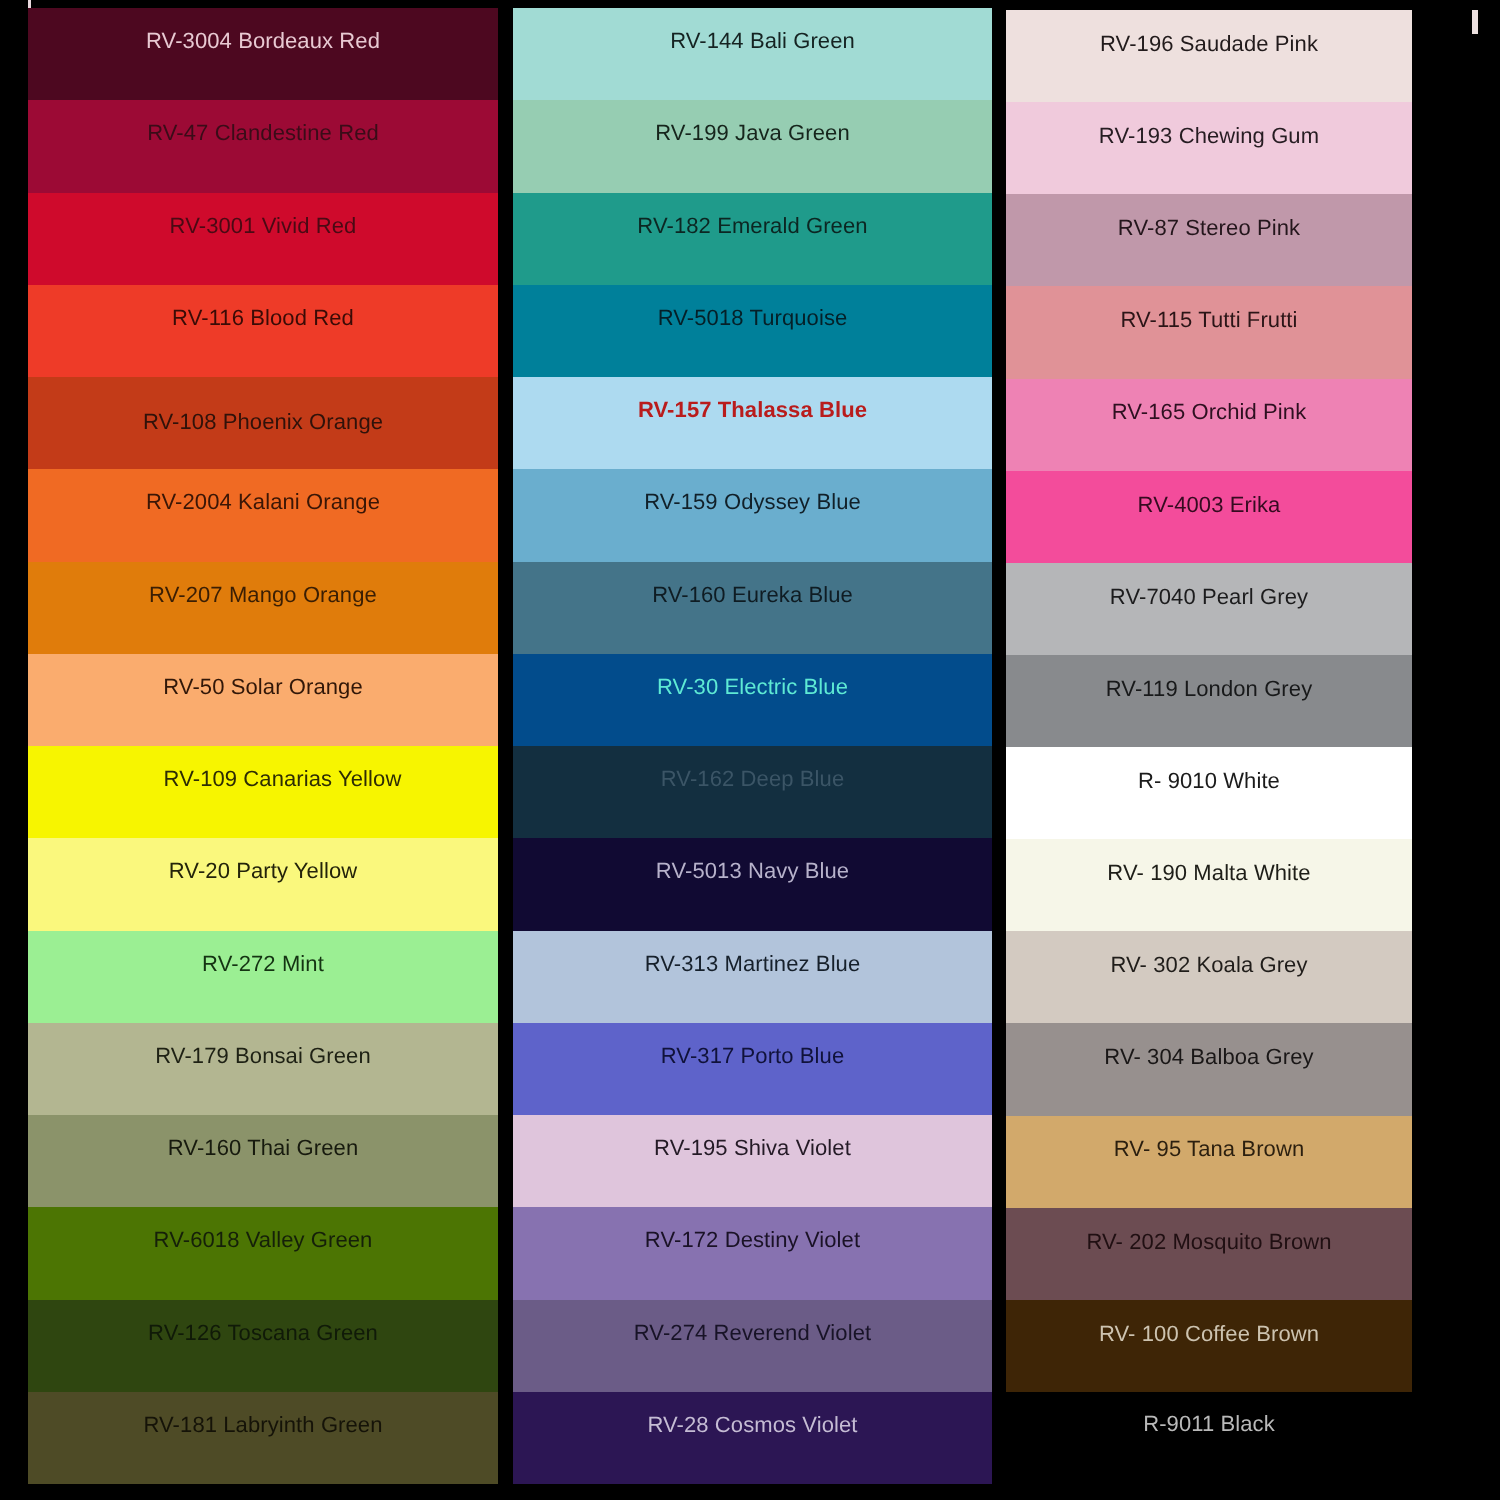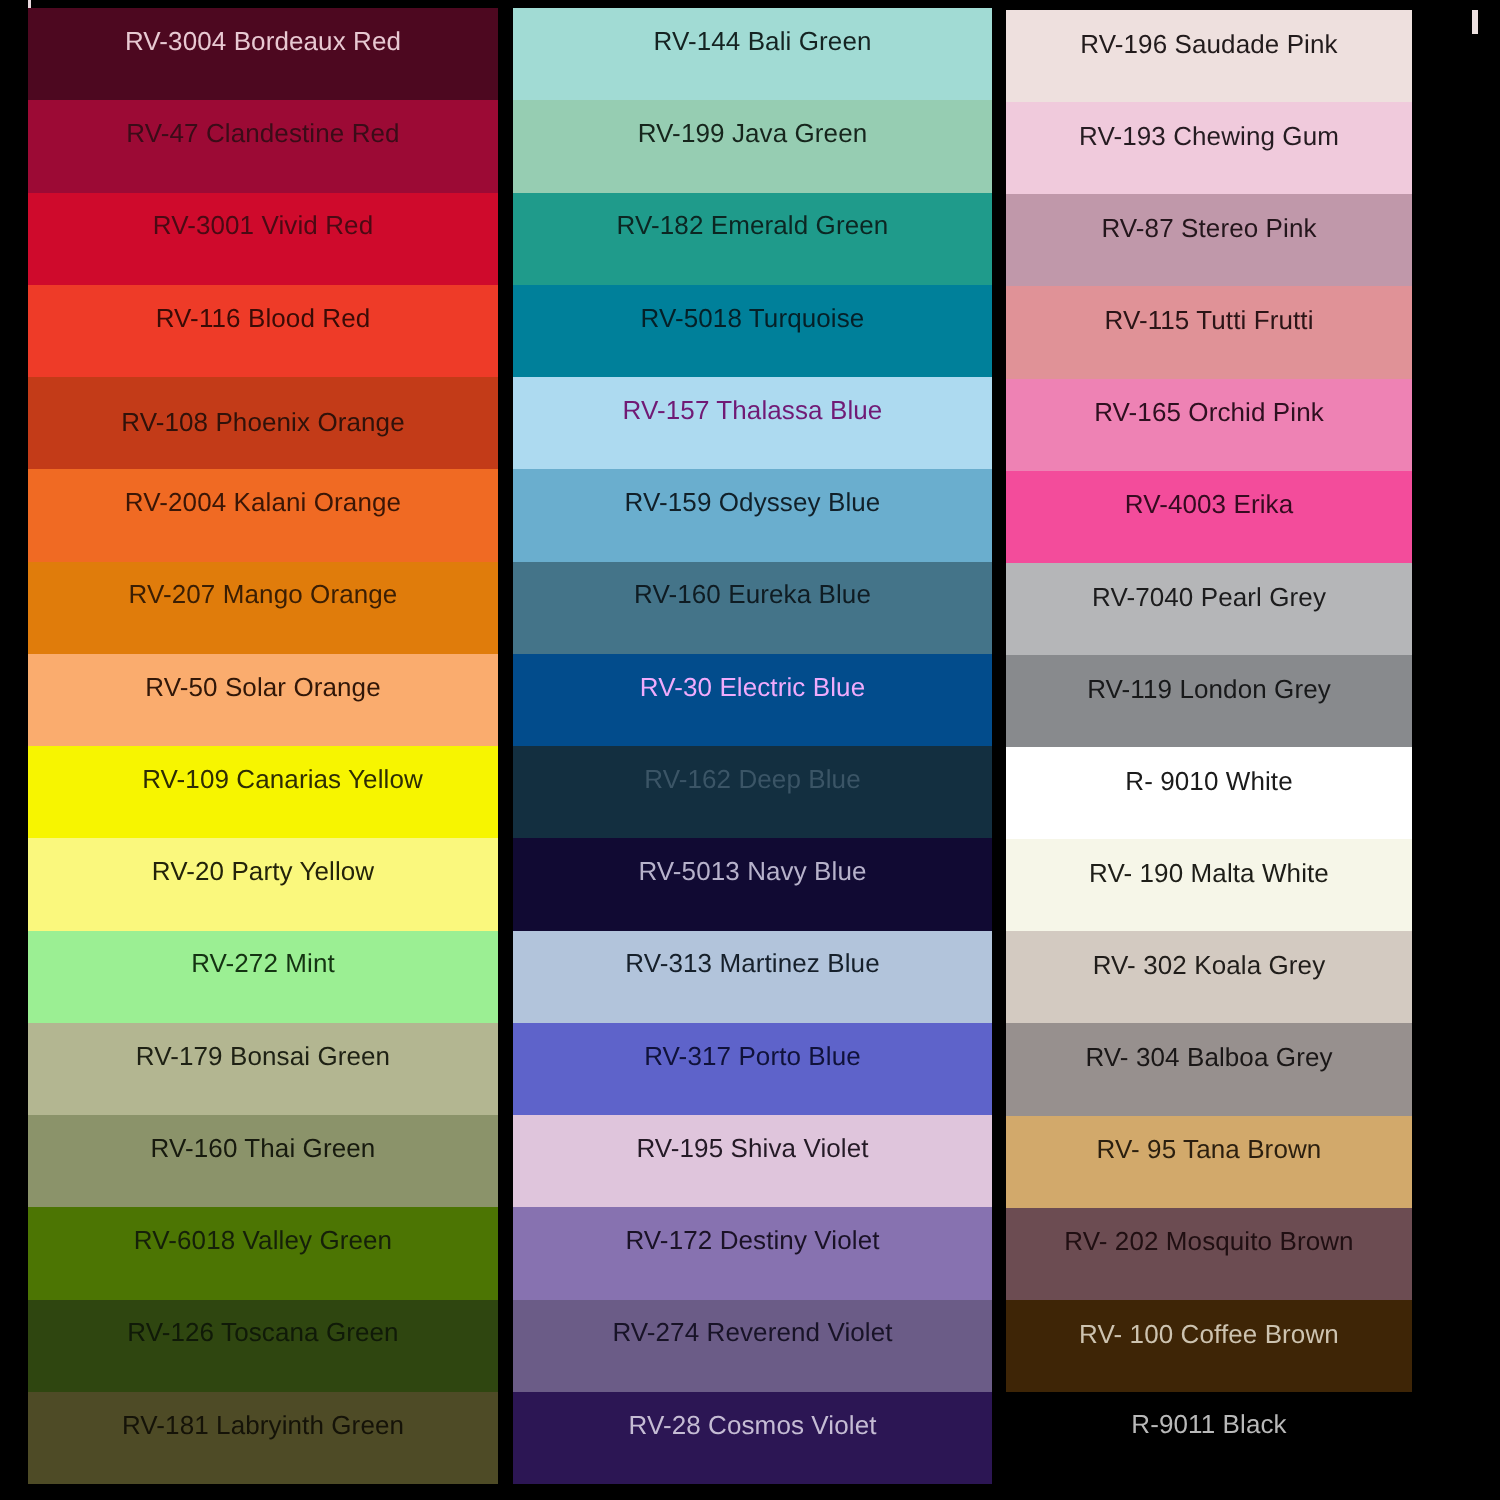--- a/index.html
+++ b/index.html
@@ -54,21 +54,21 @@
   .swatch {
     flex: 1 1 0;
     display: flex;
     align-items: center;
     justify-content: center;
     position: relative;
     min-height: 0;
   }
 
   .swatch-label {
-    font-size: 26px;
+    font-size: 22px;
     font-weight: 400;
     letter-spacing: 0.1px;
     text-align: center;
     line-height: 1.1;
     white-space: nowrap;
     padding: 0 6px;
     transform: translateY(-13px);
     text-rendering: geometricPrecision;
   }
 
@@ -143,30 +143,30 @@
       <div class="swatch" style="background-color: rgb(150, 205, 178);">
         <div class="swatch-label" style="color: rgb(22, 37, 28);">RV-199 Java Green</div>
       </div>
       <div class="swatch" style="background-color: rgb(31, 155, 139);">
         <div class="swatch-label" style="color: rgb(12, 38, 34);">RV-182 Emerald Green</div>
       </div>
       <div class="swatch" style="background-color: rgb(0, 128, 154);">
         <div class="swatch-label" style="color: rgb(5, 32, 40);">RV-5018 Turquoise</div>
       </div>
       <div class="swatch" style="background-color: rgb(173, 218, 240);">
-        <div class="swatch-label" style="color: #701a75;">RV-157 Thalassa Blue</div>
+        <div class="swatch-label" style="color: #b91c1c; font-weight: bold;">RV-157 Thalassa Blue</div>
       </div>
       <div class="swatch" style="background-color: rgb(106, 174, 206);">
         <div class="swatch-label" style="color: rgb(17, 32, 41);">RV-159 Odyssey Blue</div>
       </div>
       <div class="swatch" style="background-color: rgb(68, 116, 137);">
         <div class="swatch-label" style="color: rgb(15, 28, 35);">RV-160 Eureka Blue</div>
       </div>
       <div class="swatch" style="background-color: rgb(2, 76, 140);">
-        <div class="swatch-label" style="color: #f0abfc;">RV-30 Electric Blue</div>
+        <div class="swatch-label" style="color: #5eead4;">RV-30 Electric Blue</div>
       </div>
       <div class="swatch" style="background-color: rgb(19, 47, 64);">
         <div class="swatch-label" style="color: rgb(59, 85, 102);">RV-162 Deep Blue</div>
       </div>
       <div class="swatch" style="background-color: rgb(17, 10, 51);">
         <div class="swatch-label" style="color: rgb(183, 178, 203);">RV-5013 Navy Blue</div>
       </div>
       <div class="swatch" style="background-color: rgb(178, 196, 219);">
         <div class="swatch-label" style="color: rgb(22, 32, 43);">RV-313 Martinez Blue</div>
       </div>

